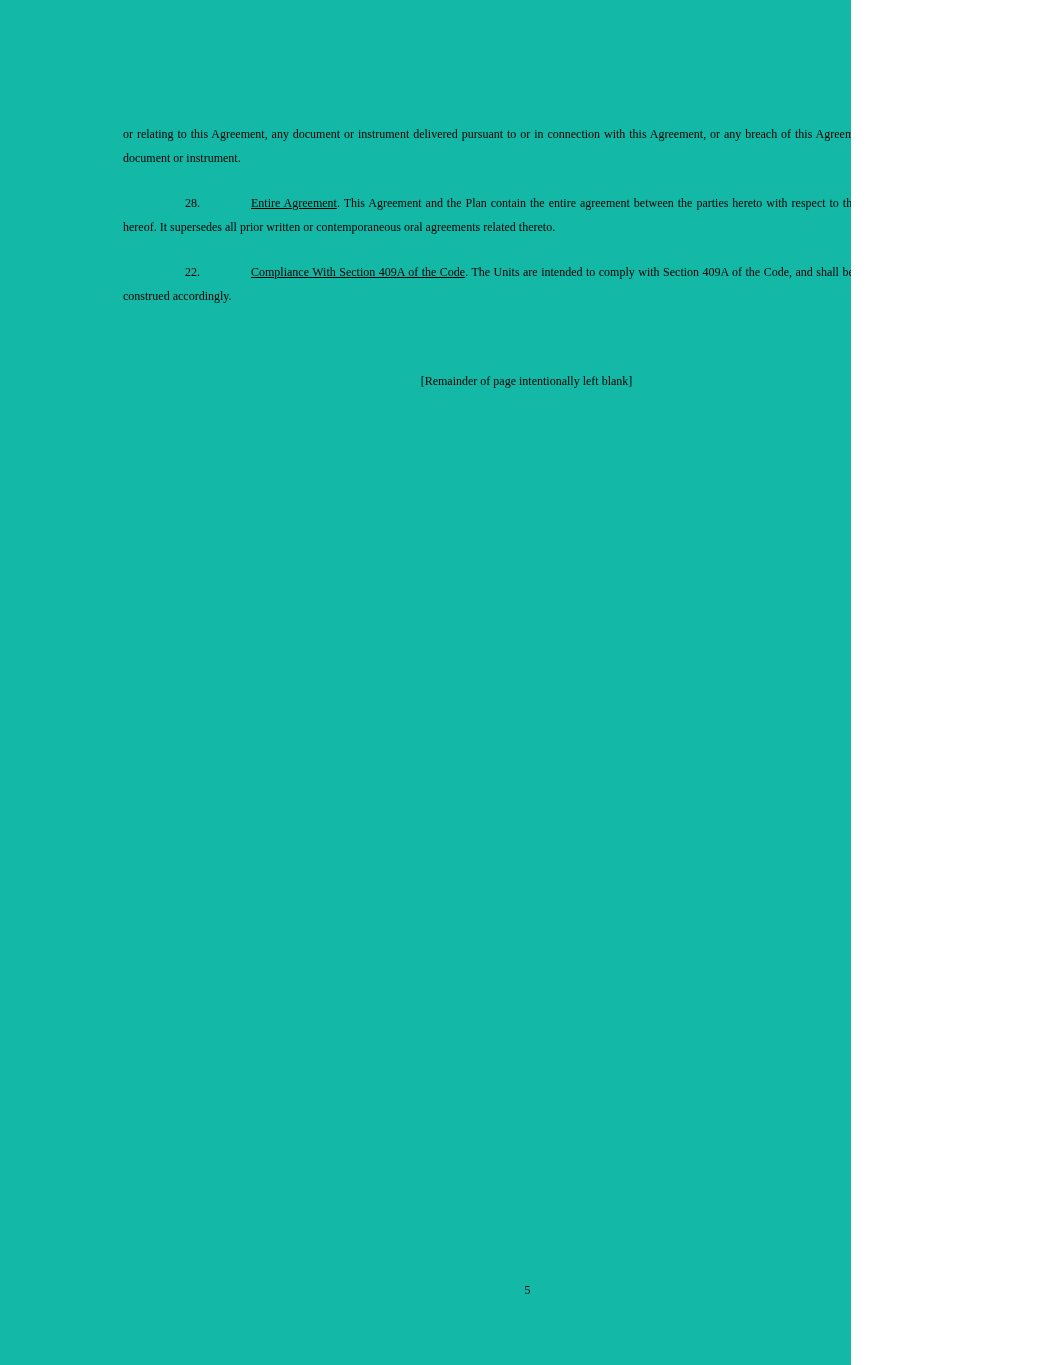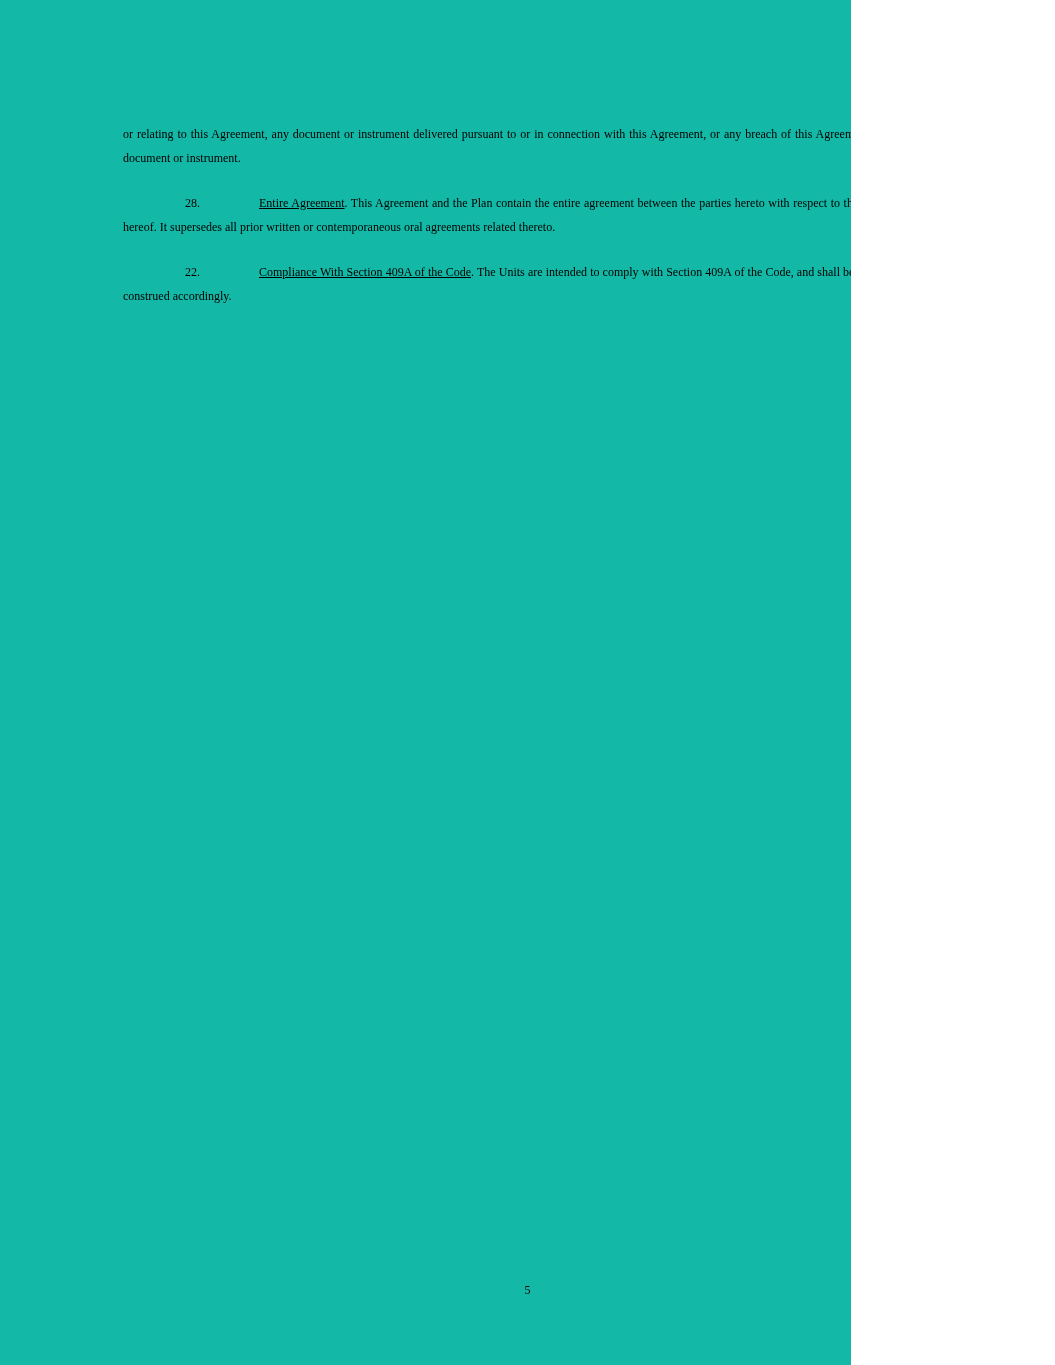--- a/index.html
+++ b/index.html
@@ -31,21 +31,20 @@
   .para.numbered {
     text-indent: 62px;
   }
   .para-number {
     display: inline-block;
     width: 66px;
     text-indent: 0;
   }
   .para-heading {
     text-decoration: underline;
-    margin-left: 8px;
   }
   .remainder-note {
     margin-top: 61px;
     text-align: center;
     text-indent: 0;
   }
   .page-number {
     position: absolute;
     left: 0;
     width: 1055px;
@@ -58,17 +57,18 @@
 
 <div class="page">
   <div class="content">
 
     <p class="para">or relating to this Agreement, any document or instrument delivered pursuant to or in connection with this Agreement, or any breach of this Agreement or any such document or instrument.</p>
 
     <p class="para numbered"><span class="para-number">28.</span><span class="para-heading">Entire Agreement</span><span>.  This Agreement and the Plan contain the entire agreement between the parties hereto with respect to the subject matter hereof.  It supersedes all prior written or contemporaneous oral agreements related thereto.</span></p>
 
     <p class="para numbered"><span class="para-number">22.</span><span class="para-heading">Compliance With Section 409A of the Code</span><span>.  The Units are intended to comply with Section 409A of the Code, and shall be interpreted and construed accordingly.</span></p>
 
+    <p class="para remainder-note">[Remainder of page intentionally left blank]</p>
 
   </div>
 
   <div class="page-number">5</div>
 </div>
 
 </body></html>

